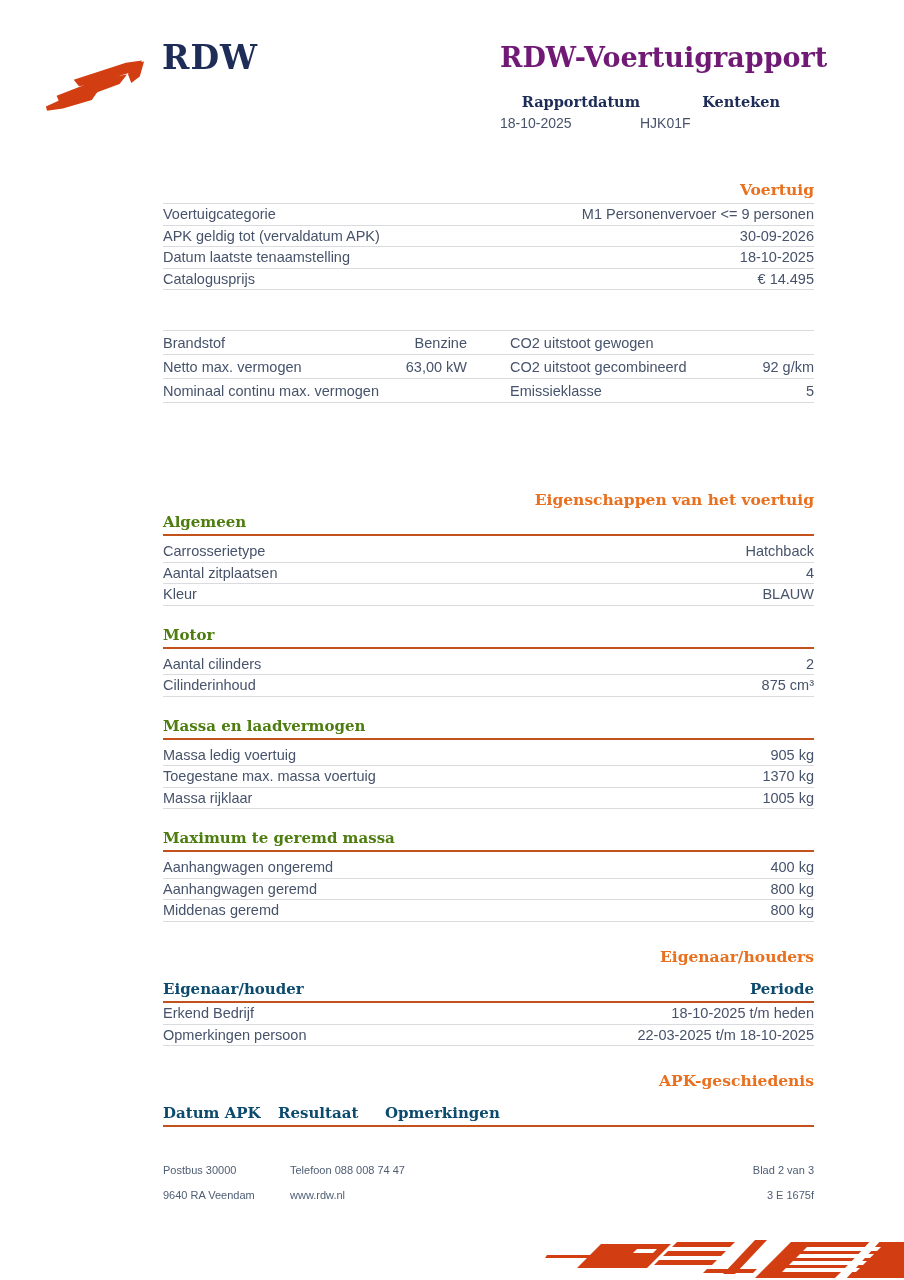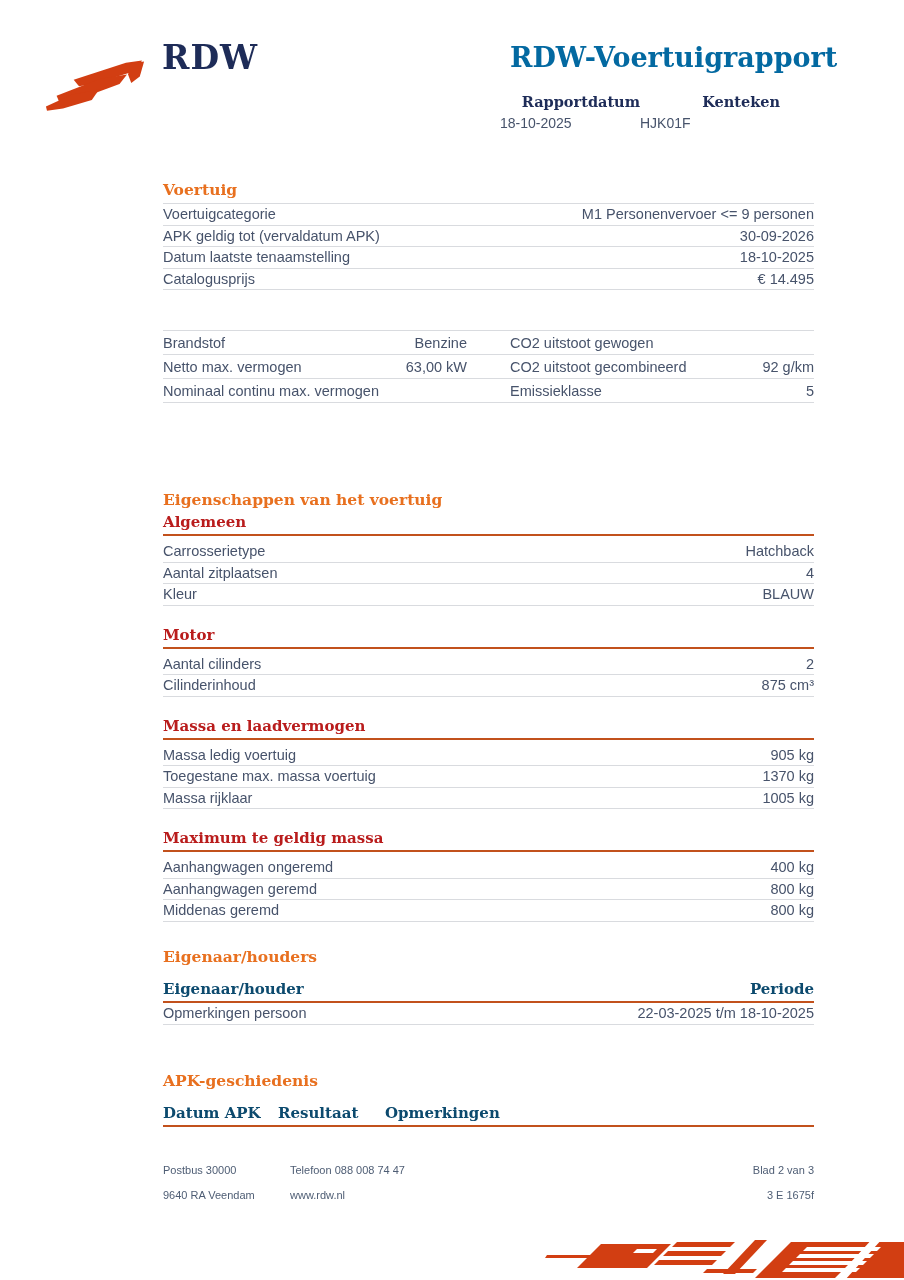--- a/index.html
+++ b/index.html
@@ -12,43 +12,43 @@
   
   .logo-mark { position:absolute; left:40px; top:52px; width:110px; height:64px; }
   .brand-text {
     position:absolute; left:162px; top:38px;
     font-family:"DejaVu Serif", serif; font-weight:bold;
     font-size:33px; color:#1e2c58; letter-spacing:1px;
   }
   .title-block { position:absolute; left:500px; top:42px; width:320px; }
   .report-title {
     font-family:"DejaVu Serif", serif; font-weight:bold;
-    font-size:27px; color:#0369a1; white-space:nowrap;margin-left:10px;
+    font-size:27px; color:#701a75; white-space:nowrap;
   }
   .meta { display:flex; margin-top:20px; }
   .meta-col { width:140px; }
   .meta-label {
     font-family:"DejaVu Serif", serif; font-weight:bold;
     font-size:14.5px; color:#1e2c58;text-align:right;
   }
   .meta-value { font-size:14px; margin-top:5px; color:#47536b; }
   
   .sec { position:absolute; left:163px; width:651px; }
   .sec-voertuig      { top:180px; }
   .sec-milieu        { top:330px; }
   .sec-eigenschappen { top:490px; }
   .sec-eigenaar      { top:947px; }
   .sec-apk           { top:1071px; }
   h2.sec-title {
     font-family:"DejaVu Serif", serif; font-weight:bold;
-    font-size:15.5px; color:#e8701f; margin-bottom:4px;
+    font-size:15.5px; color:#e8701f; margin-bottom:4px;text-align:right;
   }
   h3.sub-title {
     font-family:"DejaVu Serif", serif; font-weight:bold;
-    font-size:15px; color:#b91c1c;
+    font-size:15px; color:#4d7c0f;
     padding-bottom:3px; border-bottom:2px solid #c2511c;
   }
   .sub { margin-top:20px; }
   .sub.first { margin-top:3px; }
   .tbl { width:100%; }
   .tbl.topline { border-top:1px solid #d9dbdf; }
   .tbl.after-rule { padding-top:5px; }
   .row {
     display:flex; align-items:center; justify-content:space-between;
     height:21.5px; border-bottom:1px solid #d9dbdf;
@@ -210,21 +210,21 @@
           <span class="val">1370 kg</span>
         </div>
         <div class="row">
           <span class="lbl">Massa rijklaar</span>
           <span class="val">1005 kg</span>
         </div>
       </div>
     </div>
 
     <div class="sub">
-      <h3 class="sub-title">Maximum te geldig massa</h3>
+      <h3 class="sub-title">Maximum te geremd massa</h3>
       <div class="tbl after-rule">
         <div class="row">
           <span class="lbl">Aanhangwagen ongeremd</span>
           <span class="val">400 kg</span>
         </div>
         <div class="row">
           <span class="lbl">Aanhangwagen geremd</span>
           <span class="val">800 kg</span>
         </div>
         <div class="row">
@@ -235,20 +235,24 @@
     </div>
   </div>
 
   <div class="sec sec-eigenaar">
     <h2 class="sec-title">Eigenaar/houders</h2>
     <div class="thead">
       <span>Eigenaar/houder</span>
       <span>Periode</span>
     </div>
     <div class="tbl">
+      <div class="row">
+        <span class="lbl">Erkend Bedrijf</span>
+        <span class="val">18-10-2025 t/m heden</span>
+      </div>
       <div class="row">
         <span class="lbl">Opmerkingen persoon</span>
         <span class="val">22-03-2025 t/m 18-10-2025</span>
       </div>
     </div>
   </div>
 
   <div class="sec sec-apk">
     <h2 class="sec-title">APK-geschiedenis</h2>
     <div class="thead thead-apk">

